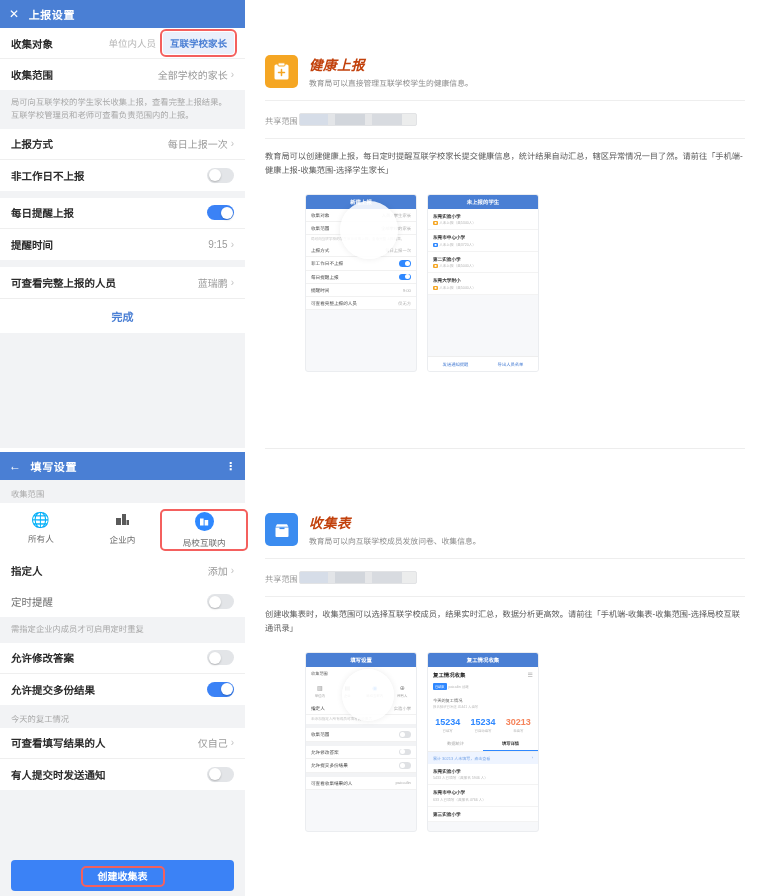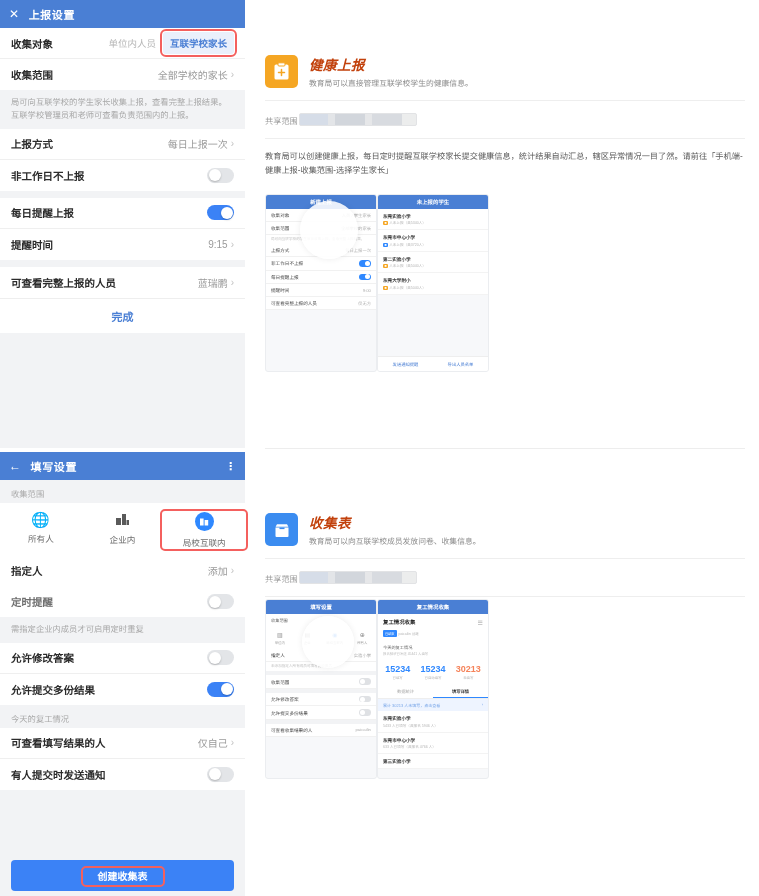--- a/index.html
+++ b/index.html
@@ -25,21 +25,21 @@
 
   .grp { background: #fff; }
   .gap { height: 7px; background: #f2f3f5; }
   .row {
     display: flex; align-items: center; justify-content: space-between;
     padding: 0 11px; min-height: 31px; background: #fff;
     border-bottom: 1px solid #efefef; font-size: 10.5px;
   }
   .row:last-child { border-bottom: none; }
   .row .lbl { font-weight: bold; color: #2b2b2b; font-size: 10.5px; }
-  .row .lbl.dim { font-weight: bold; color: #6f6f6f; }
+  .row .lbl.dim { font-weight: normal; color: #6f6f6f; }
   .row .val { color: #9a9a9a; font-size: 10px; display: flex; align-items: center; gap: 3px; }
   .chev { color: #c3c3c3; font-size: 10px; }
   .note {
     background: #f2f3f5; color: #a8a8a8; font-size: 8.3px;
     line-height: 1.55; padding: 6px 11px 7px;
   }
   .seg { display: flex; align-items: center; gap: 0; }
   .seg .opt {
     font-size: 9.5px; color: #b5b5b5; padding: 4px 7px; border-radius: 3px;
   }
@@ -94,21 +94,21 @@
   .hr { border-top:1px solid #eeeeee; }
   .scoperow { display:flex; align-items:center; gap:1px; padding:12px 0; }
   .scoperow .k { font-size:8.2px; color:#9a9a9a; }
   .scoperow .redact {
     width:118px;height:13px;background:#e9eaec;border:1px solid #e2e3e5;border-radius:2px;
     background-image: linear-gradient(90deg,#d6dde8 0 24%, #e3e5e8 24% 30%, #d2d6dc 30% 56%, #e6e7e9 56% 62%, #d8dbe0 62% 88%, #eceded 88% 100%);
   }
   .para { font-size:8.2px; color:#5b5b5b; line-height:1.75; padding:11px 0 13px; }
 
   
-  .mocks { display:flex; gap:0; padding-top:2px; }
+  .mocks { display:flex; gap:10px; padding-top:2px;margin-left:40px; }
   .mock {
     width:112px; background:#f7f8fa; border:1px solid #ebedf0; border-radius:3px;
     overflow:hidden; position:relative;
   }
   .mbar { background:#4a7fd4; color:#fff; font-size:5.4px; text-align:center; padding:3px 0; font-weight:bold; }
   .mrow {
     display:flex; justify-content:space-between; align-items:center;
     padding:3px 5px; font-size:4.6px; color:#4a4a4a; background:#fff;
     border-bottom:1px solid #f1f1f1;
   }
@@ -416,20 +416,21 @@
         <div class="h1">收集表</div>
         <div class="h2">教育局可以向互联学校成员发放问卷、收集信息。</div>
       </div>
     </div>
     <div class="hr"></div>
     <div class="scoperow">
       <span class="k">共享范围</span>
       <span class="redact"></span>
     </div>
     <div class="hr"></div>
+    <div class="para">创建收集表时，收集范围可以选择互联学校成员，结果实时汇总，数据分析更高效。请前往「手机端-收集表-收集范围-选择局校互联通讯录」</div>
 
     <div class="mocks">
 
       <div class="mock" style="height:180px;">
         <div class="mbar">填写设置</div>
         <div class="mhead">收集范围</div>
         <div class="mtriad">
           <div class="c">
             <div class="i">▥</div>
             <div class="cp">单位内</div>

